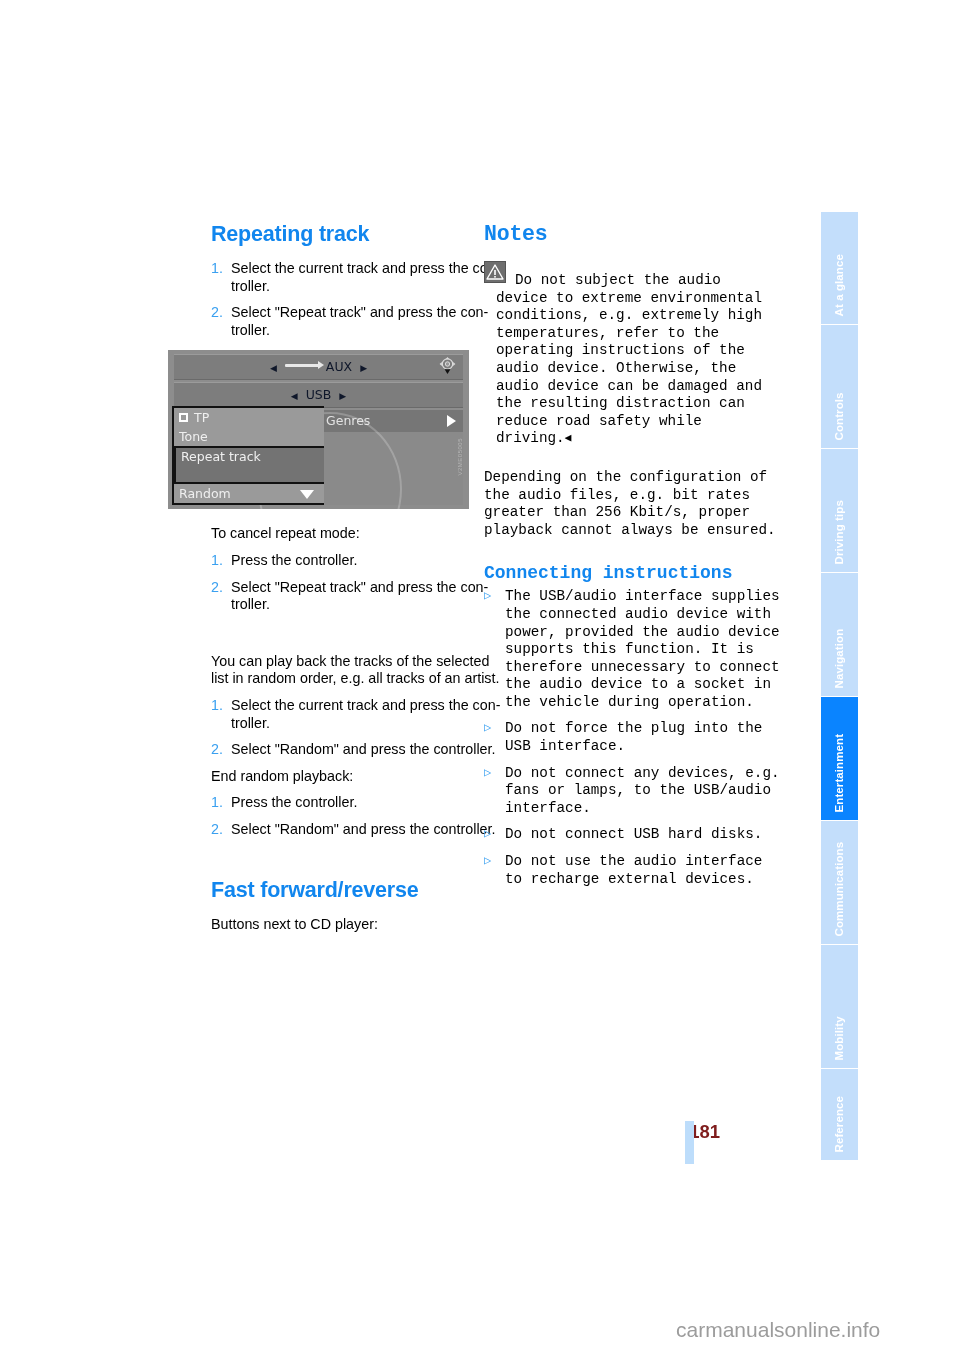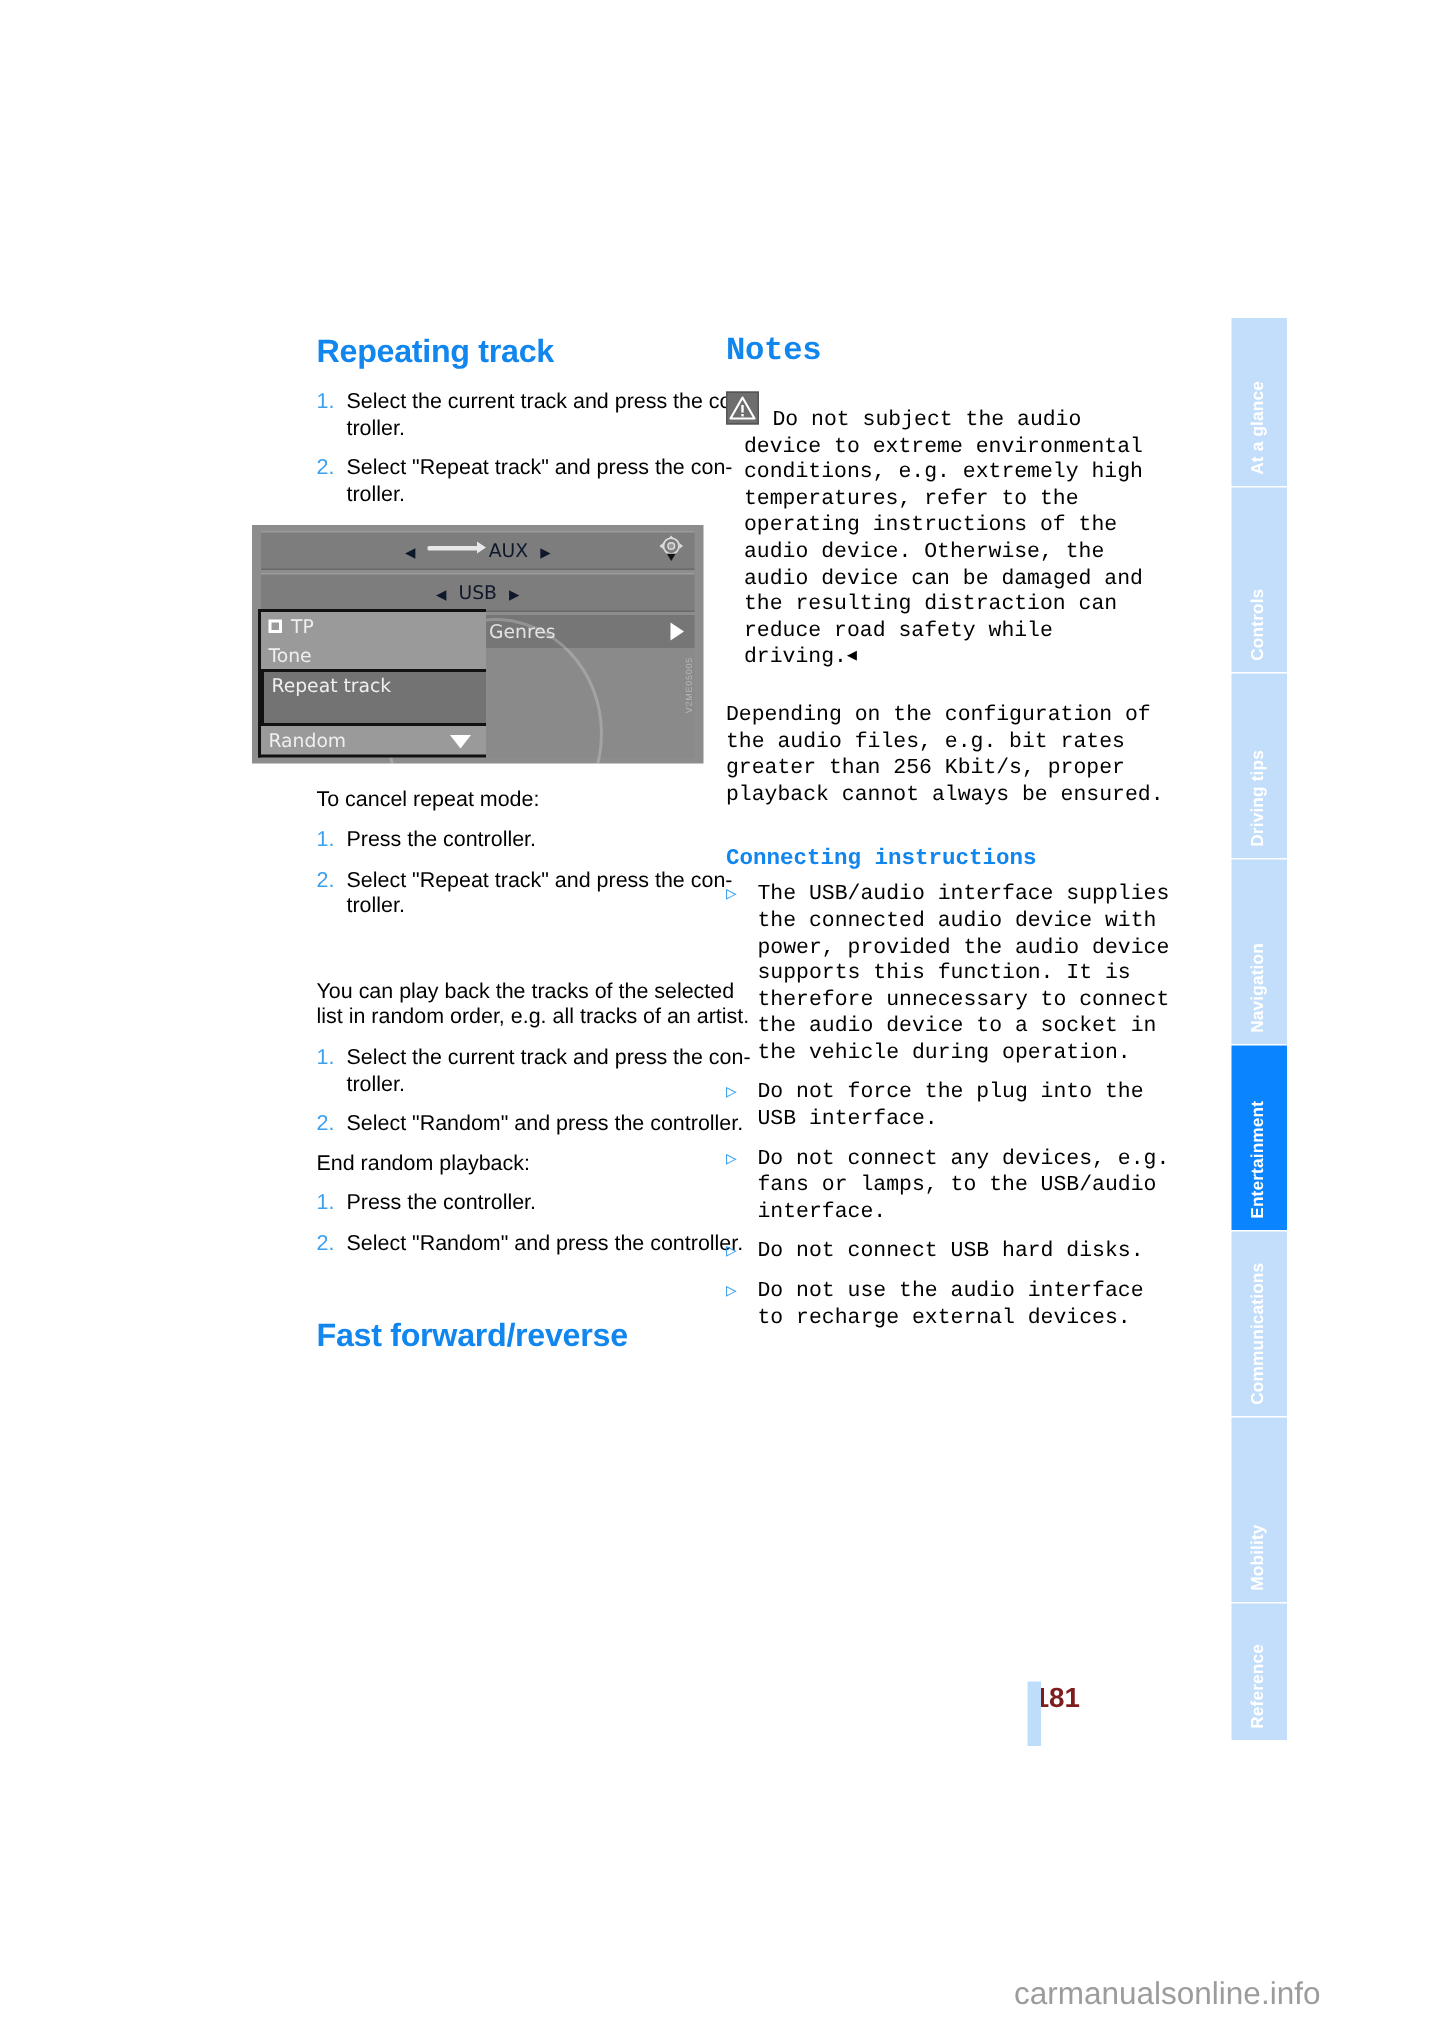--- a/index.html
+++ b/index.html
@@ -38,21 +38,21 @@
   h2.sec {
     color: #1186ee;
     font-size: 21.5px;
     line-height: 24px;
     font-weight: bold;
     margin: 0 0 14px 0;
     letter-spacing: -0.2px;
   }
   h3.sub {
     color: #1186ee;
-    font-size: 15px;
+    font-size: 18px;
     line-height: 18px;
     font-weight: bold;
     margin: 0 0 6px 0;
   }
   .spacer-lg { height: 30px; }
   .spacer-md { height: 16px; }
   .spacer-sm { height: 9px; }
 
   p.body {
     margin: 0 0 9px 0;
@@ -388,20 +388,21 @@
     </div>
     <div class="step">
       <span class="num">2.</span>
       <span class="txt">Select "Random" and press the controller.</span>
     </div>
 
     <div class="spacer-lg"></div>
 
     <h2 class="sec">Fast forward/reverse</h2>
 
+    <p class="body">Buttons next to CD player:</p>
 
 
   </div>
 
   <div class="figure">
 
     <div class="fig-row r1">
       <span class="arrowL">◀</span><span class="aux-line"></span><span>AUX</span><span class="arrowR">▶</span>
     </div>
 

